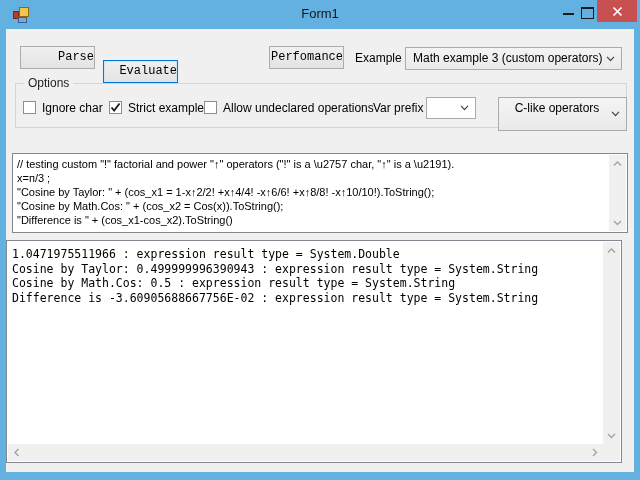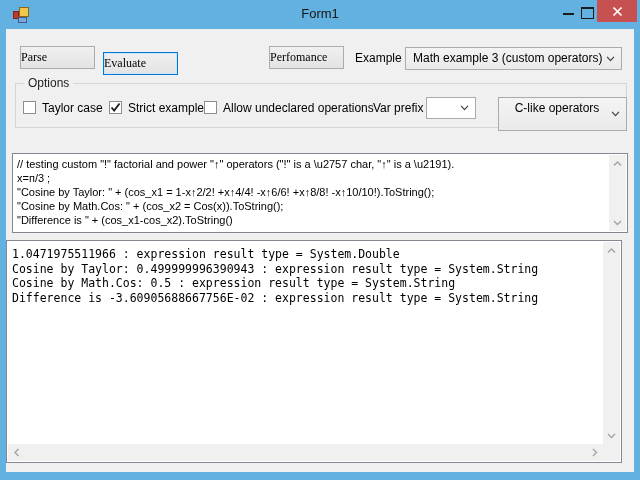--- a/index.html
+++ b/index.html
@@ -12,21 +12,21 @@
   .app-icon .sq-b{position:absolute;left:5px;top:10px;width:7px;height:4px;background:#7EA7D8;border:1px solid #3A5F8F;}
   .title-text{position:absolute;left:0;right:0;top:6px;text-align:center;font-size:13px;color:#151515;}
   .btn-min{position:absolute;right:66px;top:13px;width:11px;height:2px;background:#1a1a1a;cursor:pointer;}
   .btn-max{position:absolute;right:46px;top:7px;width:11px;height:9px;border:1px solid #1a1a1a;border-top:2px solid #1a1a1a;cursor:pointer;}
   .btn-close{position:absolute;right:3px;top:0;width:40px;height:22px;background:#C75050;cursor:pointer;
              display:flex;align-items:center;justify-content:center;}
   .client{position:absolute;left:6px;top:29px;width:628px;height:443px;background:#F0F0F0;}
 
   .winbtn{position:absolute;height:23px;width:75px;border:1px solid #ACACAC;
           background:linear-gradient(#F0F0F0,#E3E3E3);font-size:12px;color:#000;
-          font-family:Liberation Serif, serif;text-align:left;line-height:21px;cursor:pointer;box-sizing:border-box;}
+          font-family:Liberation Mono, monospace;text-align:right;line-height:21px;cursor:pointer;box-sizing:border-box;}
   .winbtn.focused{border:1px solid #0078D7;box-shadow:inset 0 0 0 1px #CDE6F7;}
   .lbl{position:absolute;font-size:12px;color:#000;white-space:nowrap;}
 
   .combo{position:absolute;border:1px solid #ABABAB;background:linear-gradient(#F4F4F4,#EAEAEA);
          box-sizing:border-box;font-size:12px;color:#000;cursor:pointer;}
   .combo .val{position:absolute;left:7px;top:0;bottom:0;right:18px;line-height:21px;white-space:nowrap;overflow:hidden;}
   .combo .arrow{position:absolute;right:6px;top:50%;margin-top:-3px;width:9px;height:6px;}
   .combo.editable{background:#fff;}
 
   .groupbox{position:absolute;left:9px;top:54px;width:612px;height:45px;border:1px solid #D5D5D5;box-sizing:border-box;text-align:center;}
@@ -62,36 +62,36 @@
     <svg width="11" height="11" viewBox="0 0 11 11">
       <line x1="1.5" y1="1.5" x2="9.5" y2="9.5" stroke="#fff" stroke-width="1.7"></line>
       <line x1="9.5" y1="1.5" x2="1.5" y2="9.5" stroke="#fff" stroke-width="1.7"></line>
     </svg>
   </div>
 </div>
 
 <div class="client">
 
   <div class="winbtn" style="left:14px;top:17px;">Parse</div>
-  <div class="winbtn focused" style="left:97px;top:23px;">Evaluate</div>
+  <div class="winbtn focused" style="left:97px;top:31px;">Evaluate</div>
   <div class="winbtn" style="left:263px;top:17px;">Perfomance</div>
 
   <div class="lbl" style="left:349px;top:22px;">Example</div>
   <div class="combo" style="left:399px;top:18px;width:217px;height:23px;">
     <div class="val">Math example 3 (custom operators)</div>
     <svg class="arrow" viewBox="0 0 10 7">
         <polyline points="1,1 5,5.5 9,1" fill="none" stroke="#444" stroke-width="1.4"></polyline>
       </svg>
   </div>
 
   <div class="groupbox">
     <div class="legend">Options</div>
 
     <div class="checkbox" style="left:7px;top:17px;"></div>
-    <div class="lbl" style="left:26px;top:17px;">Taylor case</div>
+    <div class="lbl" style="left:26px;top:17px;">Ignore char</div>
 
     <div class="checkbox" style="left:93px;top:17px;">
       <svg width="11" height="11" viewBox="0 0 11 11" style="position:absolute;left:0;top:0;">
         <polyline points="1.5,5.5 4.2,8.6 9.5,1.5" fill="none" stroke="#1a1a1a" stroke-width="1.8"></polyline>
       </svg>
     </div>
     <div class="lbl" style="left:112px;top:17px;">Strict example</div>
 
     <div class="checkbox" style="left:188px;top:17px;"></div>
     <div class="lbl" style="left:207px;top:17px;">Allow undeclared operations</div>

